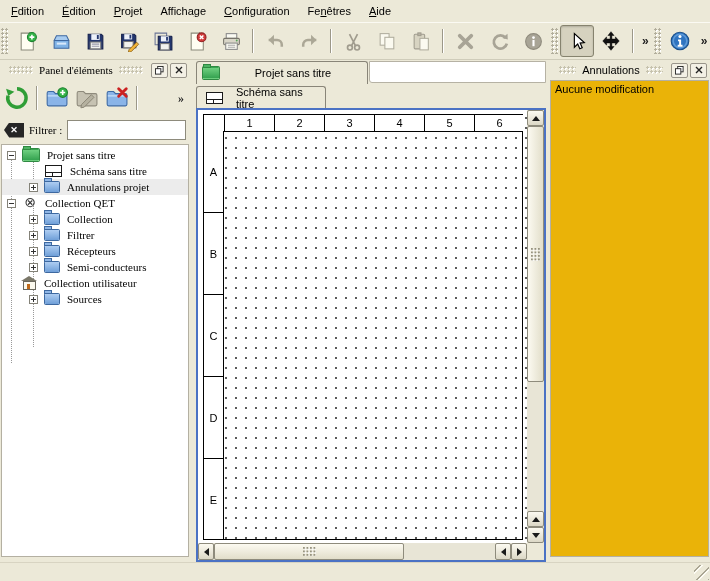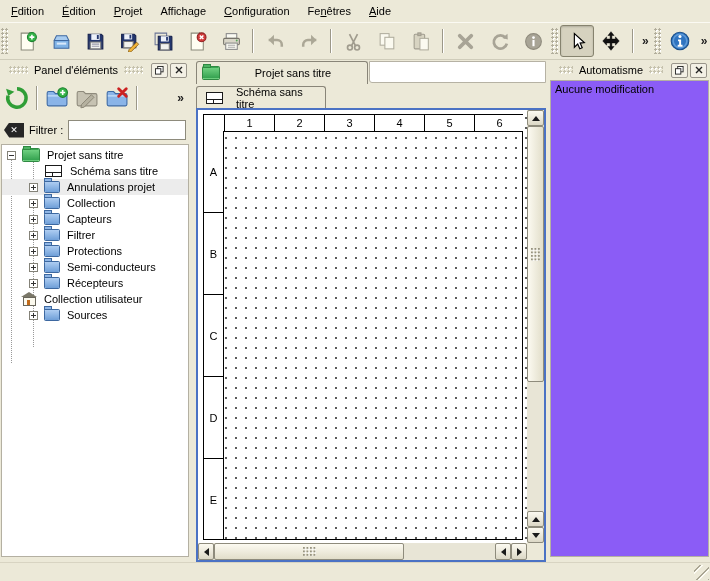--- a/index.html
+++ b/index.html
@@ -21,21 +21,21 @@
   .tsep{width:0;height:24px;border-left:1px solid #9c9888;border-right:1px solid #ffffff;margin:0 4px;flex:none;}
   .chev{font-size:12px;font-weight:bold;color:#222;padding:0 4px;flex:none;}
 
   
   .mainrow{position:absolute;top:60px;left:0;right:0;height:502px;display:flex;}
   .vsplit{width:6px;flex:none;background:#ece9d8;}
   .vsplit2{width:4px;flex:none;background:#ece9d8;}
 
   
   .dock{display:flex;flex-direction:column;}
-  .dock-left{width:190px;flex:none;}
+  .dock-left{width:190px;flex:none;font-family:Liberation Serif, serif;}
   .dock-right{width:160px;flex:none;}
   .dtitle{height:20px;display:flex;align-items:center;padding:0 3px;flex:none;}
   .dtitle .tex{flex:1;height:8px;margin:0 6px;
     background:radial-gradient(circle at 1.5px 1.5px,#c6c2ae 1px,transparent 1.4px) 0 0/4px 4px,
                radial-gradient(circle at 2.5px 2.5px,#fff 1px,transparent 1.4px) 0 0/4px 4px;}
   .dtitle .ttl{font-size:11px;white-space:nowrap;}
   .wbtn{width:15px;height:13px;border:1px solid #98948a;background:#f3f0e5;border-radius:2px;
     display:flex;align-items:center;justify-content:center;margin-left:2px;flex:none;}
 
   
@@ -117,21 +117,21 @@
   .grip-v,.grip-h{background:radial-gradient(circle at 1px 1px,#97937f 1px,transparent 1.3px) 0 0/3.5px 3.5px,
     radial-gradient(circle at 2px 2px,#fff 1px,transparent 1.3px) 0 0/3.5px 3.5px;}
   .spacer{flex:1;}
   .aru{width:0;height:0;border-left:4px solid transparent;border-right:4px solid transparent;border-bottom:5px solid #1a1a1a;}
   .ard{width:0;height:0;border-left:4px solid transparent;border-right:4px solid transparent;border-top:5px solid #1a1a1a;}
   .arl{width:0;height:0;border-top:4px solid transparent;border-bottom:4px solid transparent;border-right:5px solid #1a1a1a;}
   .arr{width:0;height:0;border-top:4px solid transparent;border-bottom:4px solid transparent;border-left:5px solid #1a1a1a;}
   .scorner{background:#ece9d8;}
 
   
-  .undolist{flex:1;margin:0 1px 5px 0;border:1px solid #b4b0a2;background:#8b5cf6;overflow:hidden;}
+  .undolist{flex:1;margin:0 1px 5px 0;border:1px solid #b4b0a2;background:#eab308;overflow:hidden;}
   .undo-item{padding:2px 4px;height:14px;}
 
   
   .statusbar{position:absolute;left:0;bottom:0;width:710px;height:19px;background:#ece9d8;box-shadow:inset 0 1px 0 #d8d4c2;}
   .grip{position:absolute;right:1px;bottom:1px;width:15px;height:15px;
     background:repeating-linear-gradient(135deg,transparent 0 4px,#aaa693 4px 5px,#fdfcf4 5px 6.5px,transparent 6.5px 8px);}
 </style>
 </head>
 <body>
 
@@ -378,57 +378,52 @@
             <span class="ticon schema"></span>
             <span class="tlabel">Schéma sans titre</span>
           </div>
 
           <div class="trow lvl1 shaded">
             <span class="expandbox plus"></span>
             <span class="ticon blue-folder"></span>
             <span class="tlabel">Annulations projet</span>
           </div>
 
+          <div class="trow lvl0">
+            <span class="expandbox minus"></span>
+            <span class="ticon qet"></span>
+            <span class="tlabel">Collection QET</span>
+          </div>
 
           <div class="trow lvl1">
             <span class="expandbox plus"></span>
             <span class="ticon blue-folder"></span>
             <span class="tlabel">Collection</span>
           </div>
 
-          <div class="trow lvl1">
-            <span class="expandbox plus"></span>
-            <span class="ticon blue-folder"></span>
-            <span class="tlabel">Capteurs</span>
-          </div>
 
           <div class="trow lvl1">
             <span class="expandbox plus"></span>
             <span class="ticon blue-folder"></span>
             <span class="tlabel">Filtrer</span>
           </div>
 
 
 
+
           <div class="trow lvl1">
             <span class="expandbox plus"></span>
             <span class="ticon blue-folder"></span>
-            <span class="tlabel">Protections</span>
+            <span class="tlabel">Récepteurs</span>
           </div>
 
           <div class="trow lvl1">
             <span class="expandbox plus"></span>
             <span class="ticon blue-folder"></span>
             <span class="tlabel">Semi-conducteurs</span>
-          </div>
-
-          <div class="trow lvl1">
-            <span class="expandbox plus"></span>
-            <span class="ticon blue-folder"></span>
-            <span class="tlabel">Récepteurs</span>
           </div>
 
           <div class="trow lvl0">
             <span class="expandbox none"></span>
             <span class="ticon home"></span>
             <span class="tlabel">Collection utilisateur</span>
           </div>
 
           <div class="trow lvl1">
             <span class="expandbox plus"></span>
@@ -523,21 +518,21 @@
 
         <div class="scorner"></div>
       </div>
     </div>
 
     <div class="vsplit2"></div>
 
     <div class="dock dock-right">
       <div class="dtitle">
         <div class="tex"></div>
-        <div class="ttl">Automatisme</div>
+        <div class="ttl">Annulations</div>
         <div class="tex"></div>
         <div class="wbtn">
           <svg width="9" height="9" viewBox="0 0 10 10">
             <rect x="3" y="0.5" width="6" height="6" fill="#fff" stroke="#222"></rect>
             <rect x="0.5" y="3" width="6" height="6" fill="#fff" stroke="#222"></rect>
           </svg>
         </div>
         <div class="wbtn">
           <svg width="8" height="8" viewBox="0 0 8 8">
             <path d="M1 1l6 6M7 1L1 7" stroke="#222" stroke-width="1.4"></path>

